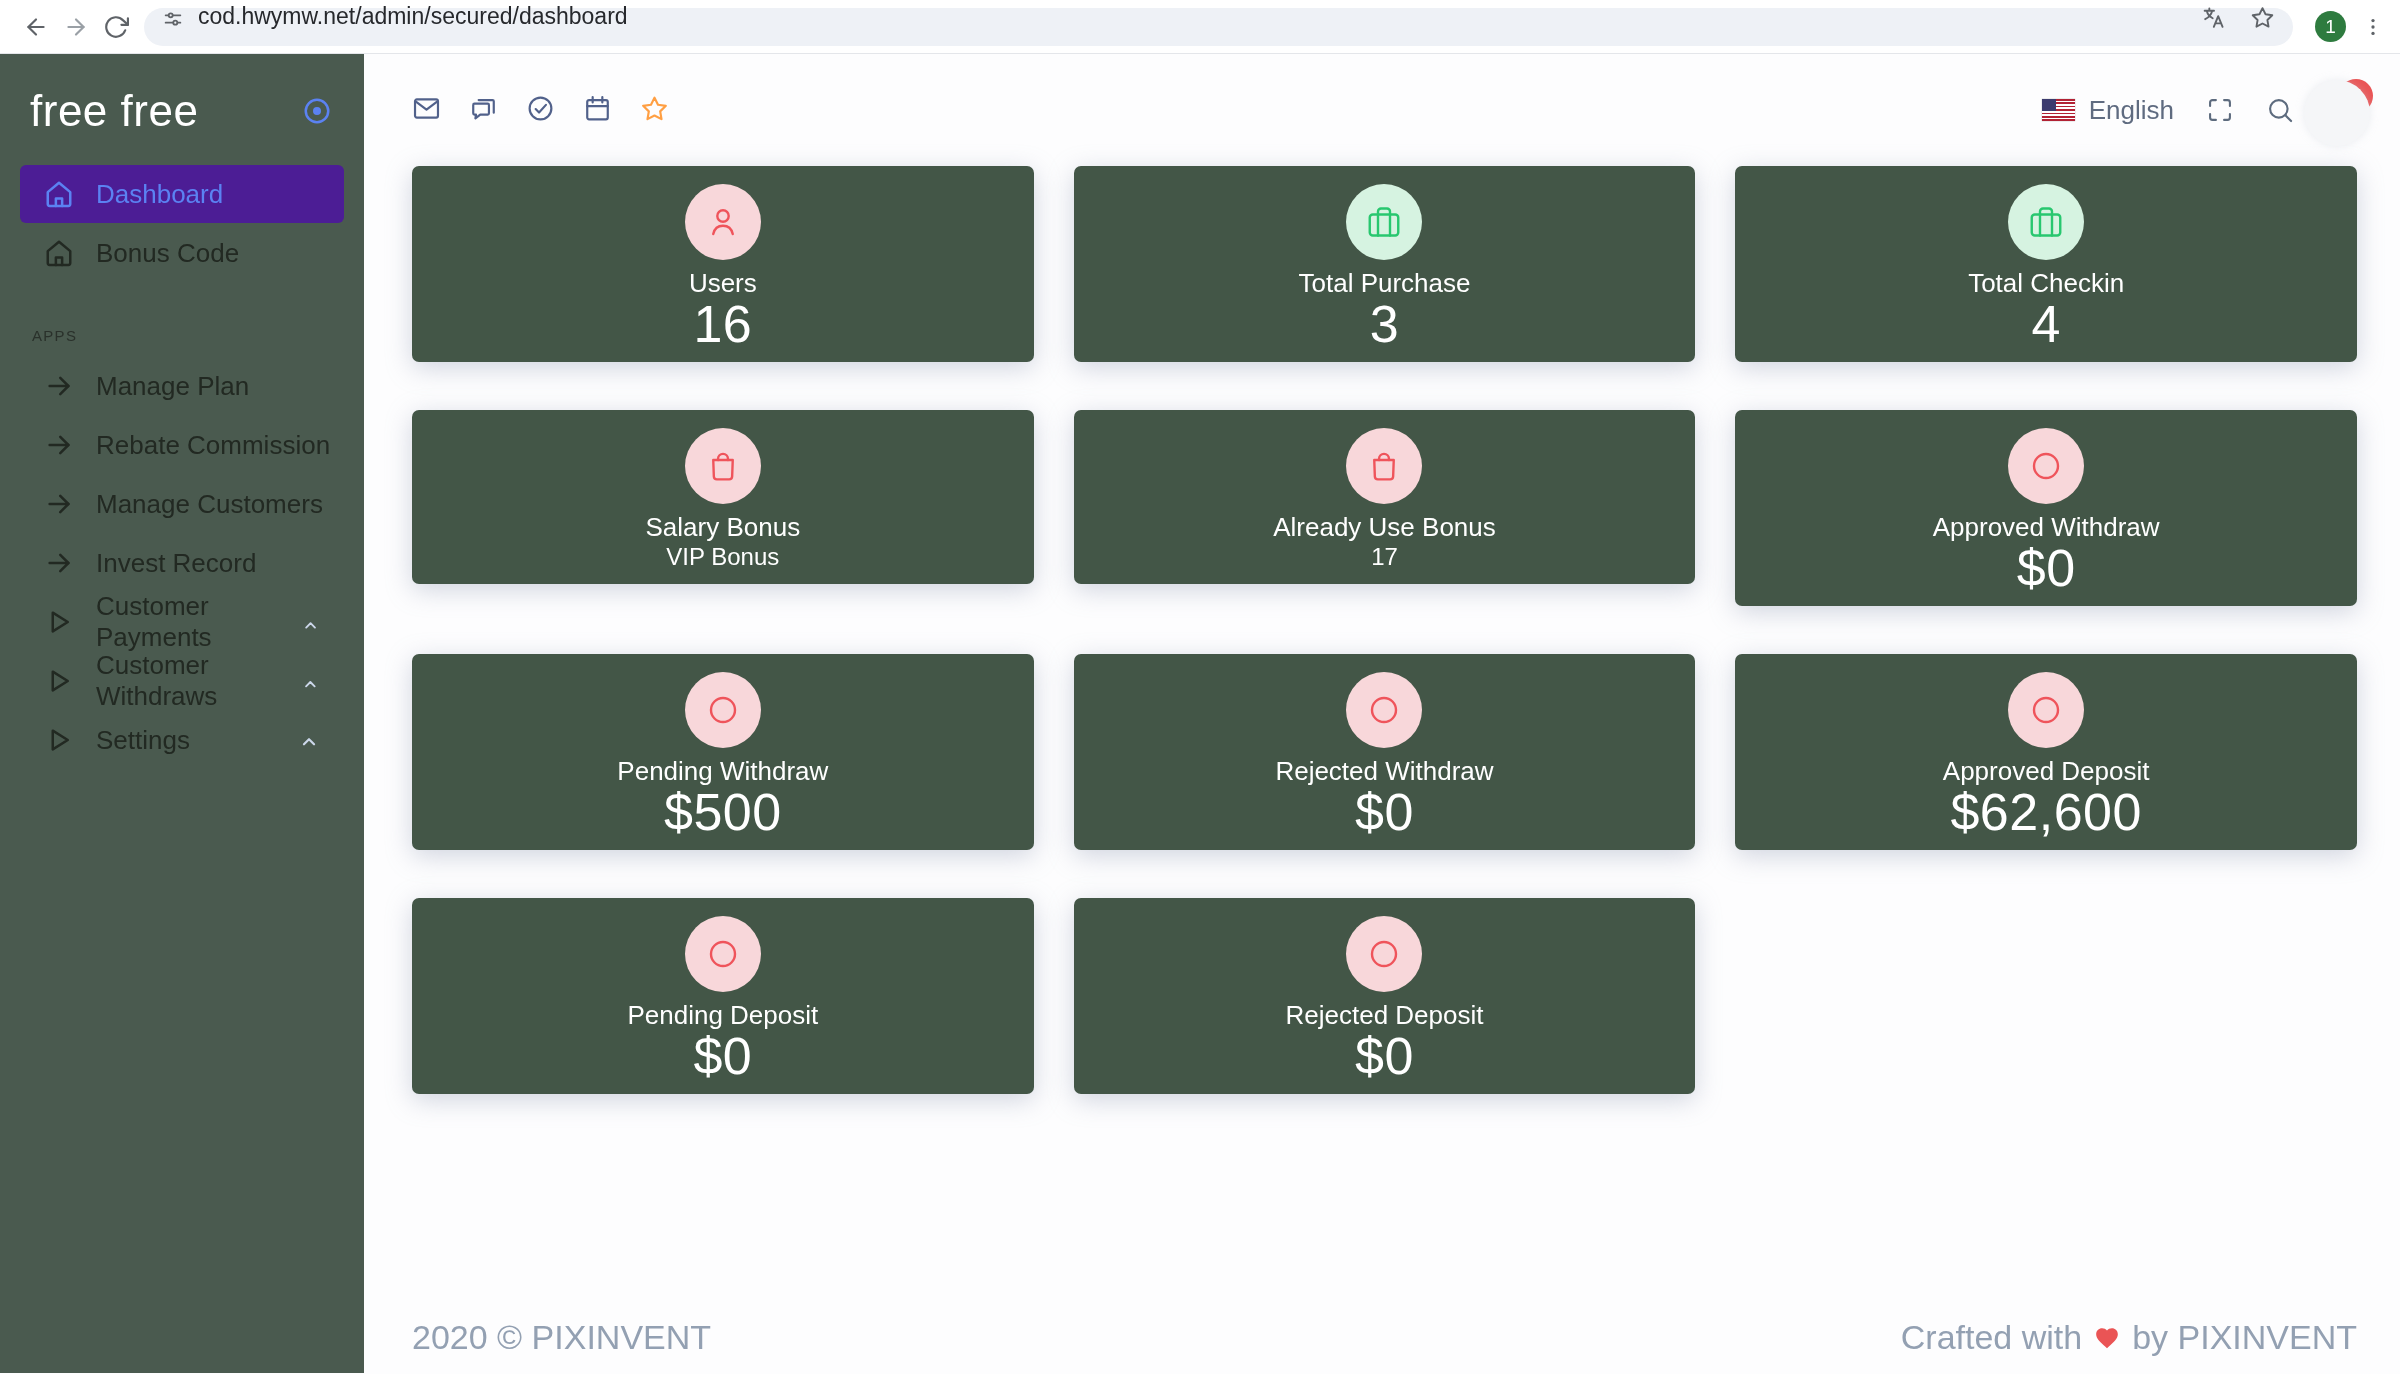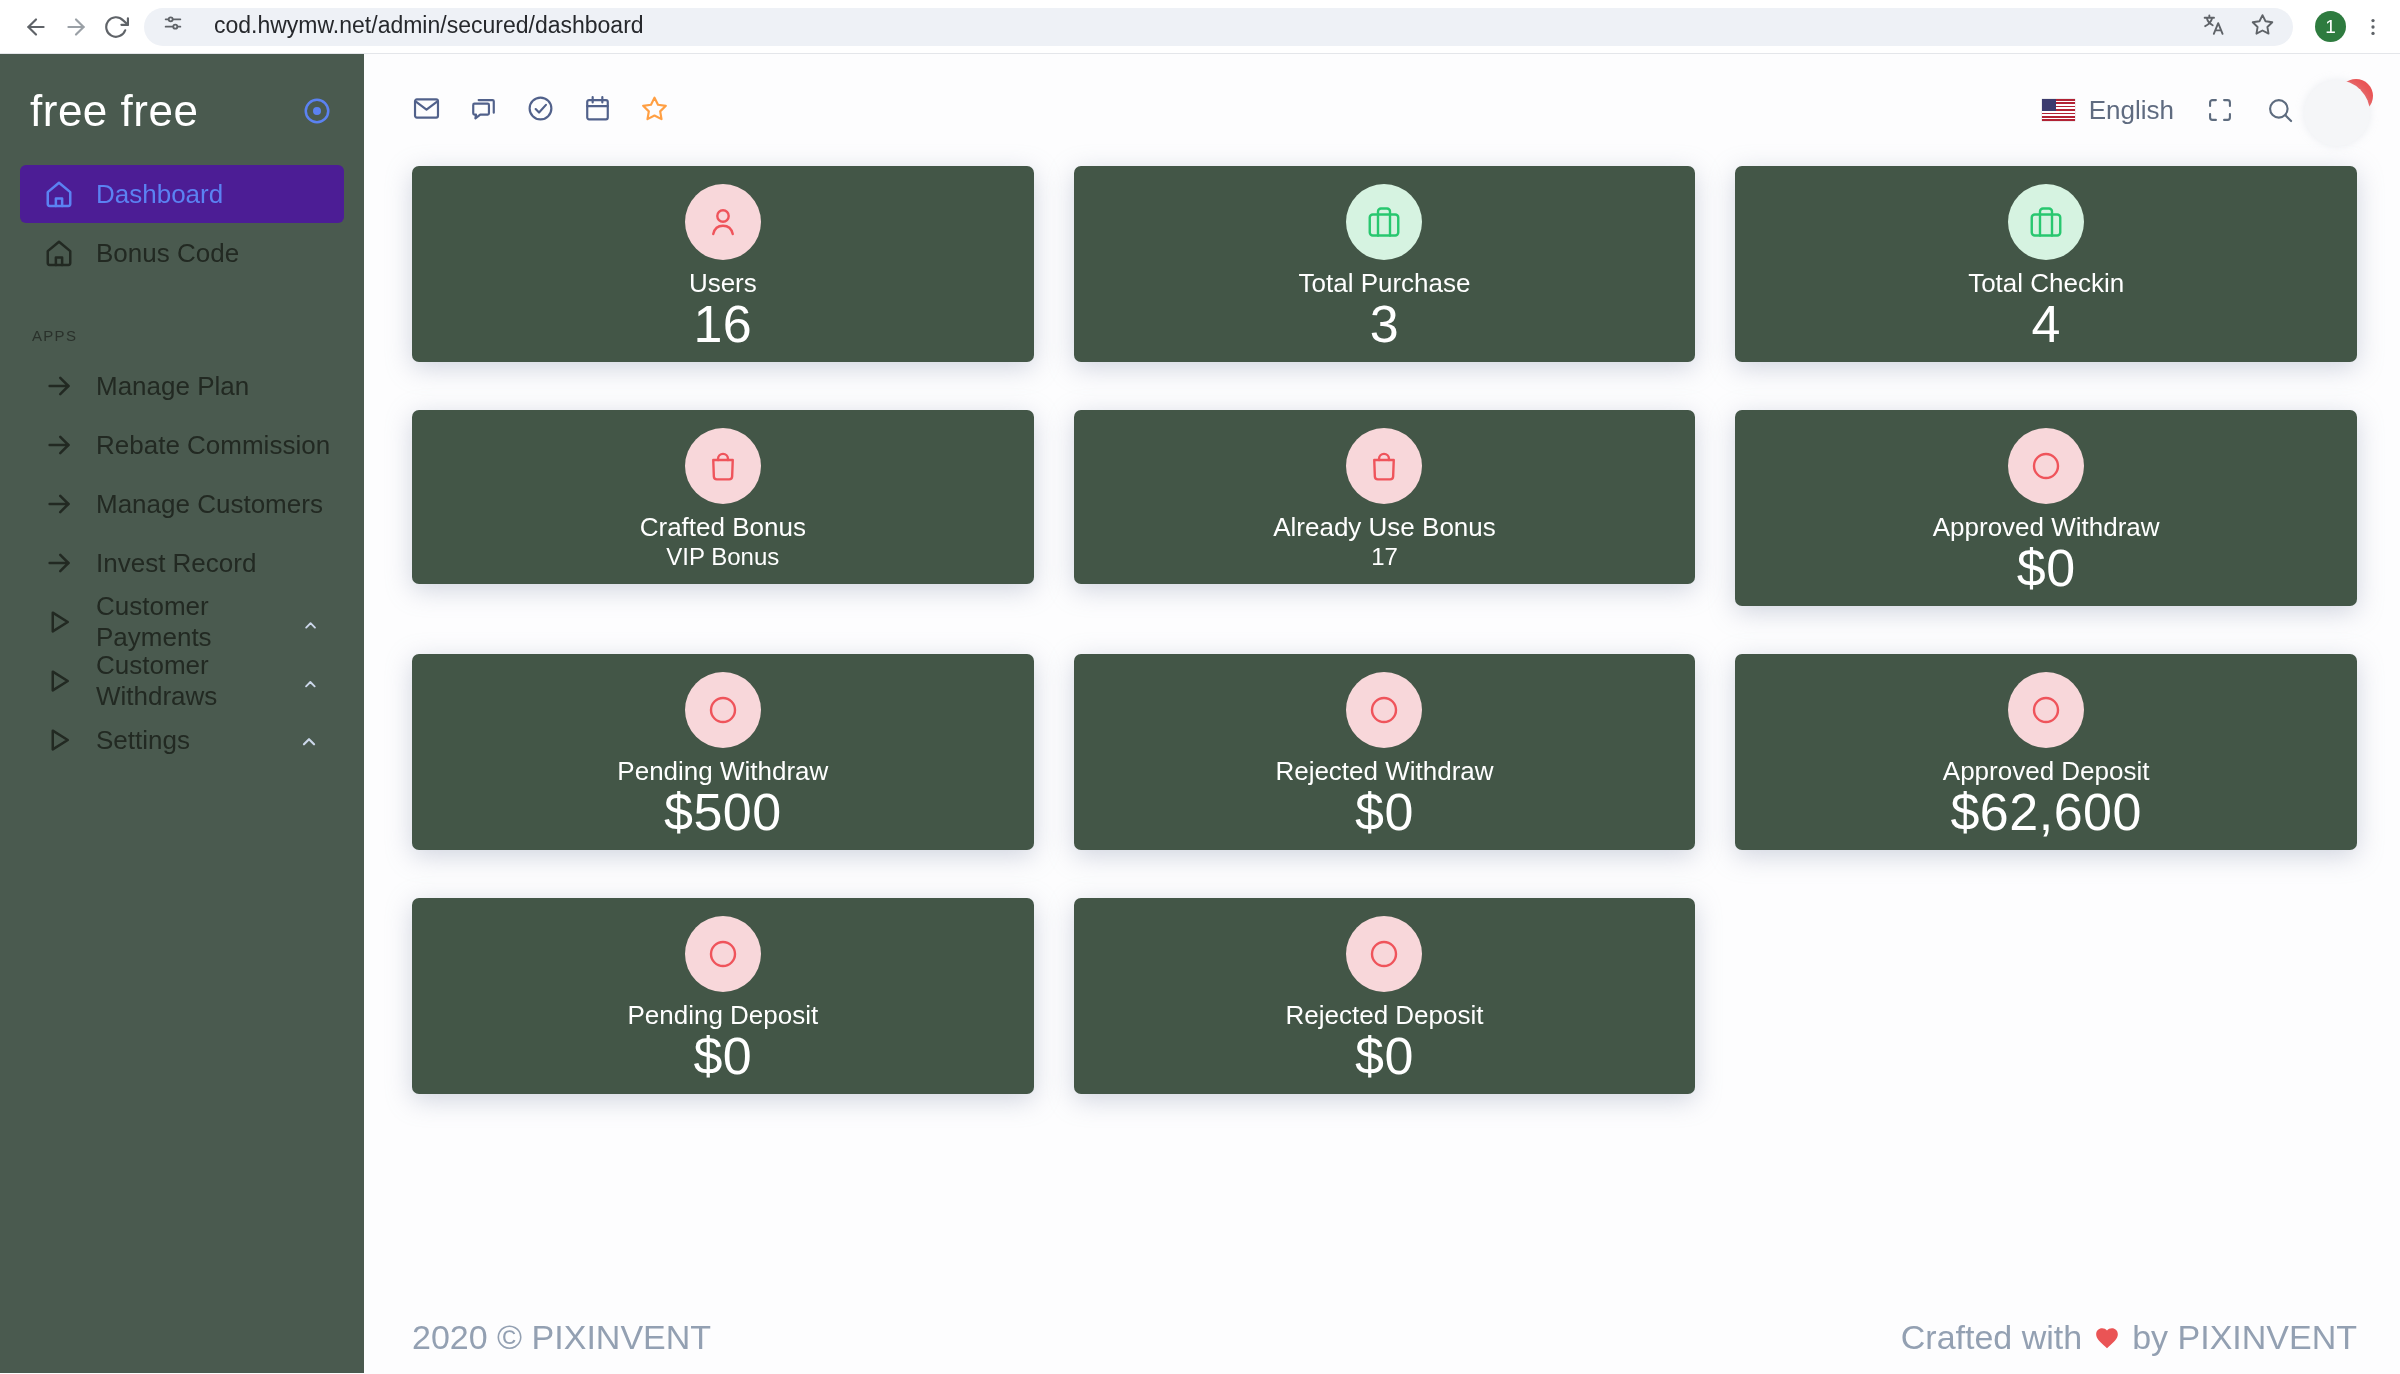--- a/index.html
+++ b/index.html
@@ -4,21 +4,21 @@
 <style>
   * { margin:0; padding:0; box-sizing:border-box; }
   html,body { width:2400px; height:1374px; overflow:hidden; font-family:"Liberation Sans", sans-serif; background:#fdfdfe; }
 
   
   .browser { height:54px; background:#ffffff; border-bottom:1px solid #e4e6ea; display:flex; align-items:center; padding:0 16px; }
   .nav-btn { width:40px; height:40px; display:flex; align-items:center; justify-content:center; border-radius:50%; cursor:pointer; }
   .nav-btn svg { width:26px; height:26px; }
   .c-back,.c-reload { color:#5f6368; }
   .c-fwd { color:#9aa0a6; }
-  .omnibox { flex:1; height:38px; border-radius:19px; background:#eef1f6; display:flex; align-items:flex-start; margin:0 16px 0 8px; padding:4px 18px;gap:16px; }
+  .omnibox { flex:1; height:38px; border-radius:19px; background:#eef1f6; display:flex; align-items:flex-end; margin:0 16px 0 8px; padding:16px 18px; }
   .omnibox .tune { width:22px; height:22px; color:#5f6368; flex:0 0 auto; }
   .url-text { font-size:23px; color:#26282c; margin-left:14px; white-space:nowrap; }
   .omni-right { margin-left:auto; display:flex; align-items:center; gap:24px; color:#5f6368; }
   .omni-right svg { width:25px; height:25px; }
   .profile-avatar { width:31px; height:31px; border-radius:50%; background:#2e7b3f; color:#fff; font-size:19px; display:flex; align-items:center; justify-content:center; margin:0 16px 0 6px; }
   .kebab { color:#5f6368; width:22px; display:flex; justify-content:center; }
   .kebab svg { width:22px; height:22px; }
 
   
   .app { display:flex; height:1319px; }
@@ -279,21 +279,21 @@
           <div class="card-title">Total Checkin</div>
           <div class="card-value value-lg">4</div>
         </div>
         <div class="card">
           <div class="badge-circle tone-pink">
             <svg class="" viewBox="0 0 24 24" fill="none" stroke="currentColor" stroke-width="1.6" stroke-linecap="round" stroke-linejoin="round">
               <path d="M5.5 8h13l-.4 11a2 2 0 0 1-2 1.9H7.9a2 2 0 0 1-2-1.9Z"></path>
               <path d="M8.7 8V7.2a3.3 3.3 0 0 1 6.6 0V8"></path>
             </svg>
           </div>
-          <div class="card-title">Crafted Bonus</div>
+          <div class="card-title">Salary Bonus</div>
           <div class="card-value value-sm">VIP Bonus</div>
         </div>
         <div class="card">
           <div class="badge-circle tone-pink">
             <svg class="" viewBox="0 0 24 24" fill="none" stroke="currentColor" stroke-width="1.6" stroke-linecap="round" stroke-linejoin="round">
               <path d="M5.5 8h13l-.4 11a2 2 0 0 1-2 1.9H7.9a2 2 0 0 1-2-1.9Z"></path>
               <path d="M8.7 8V7.2a3.3 3.3 0 0 1 6.6 0V8"></path>
             </svg>
           </div>
           <div class="card-title">Already Use Bonus</div>

